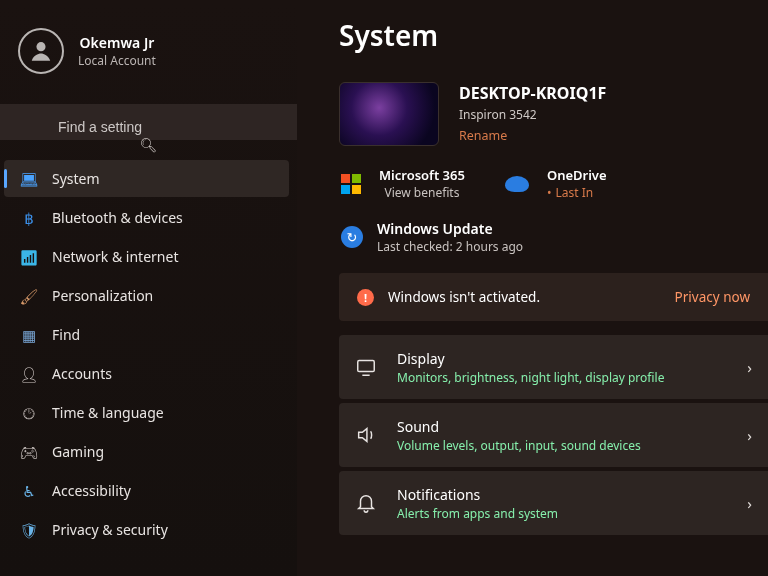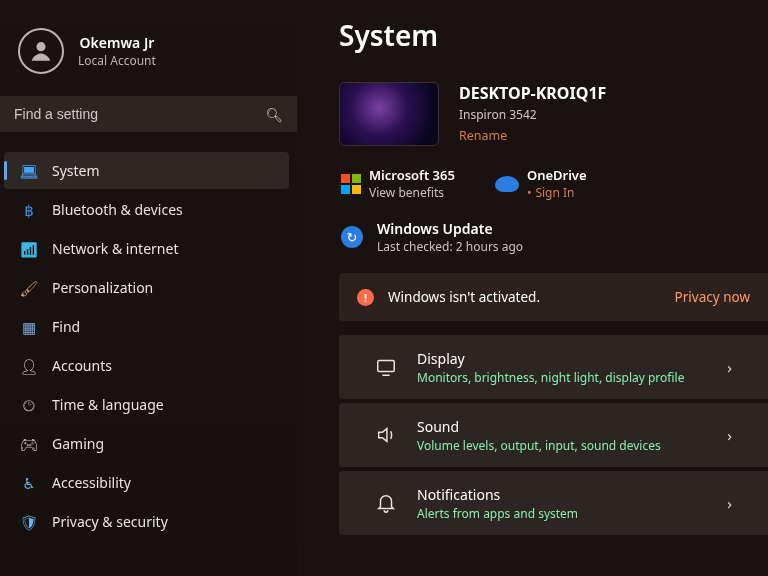--- a/index.html
+++ b/index.html
@@ -3,50 +3,50 @@
 <meta charset="utf-8">
 <style>
   * { margin: 0; padding: 0; box-sizing: border-box; }
   body { width: 768px; height: 576px; background: #1a1210; font-family: "Segoe UI", system-ui, sans-serif; color: #ffffff; overflow: hidden; display: flex; font-size: 14px; }
   .sidebar { width: 297px; background: linear-gradient(180deg, #1a1210 0%, #15100e 100%); display: flex; flex-direction: column; padding-top: 18px; }
   .user { display: flex; align-items: center; gap: 14px; padding: 10px 18px 22px 18px; }
   .avatar { width: 46px; height: 46px; border-radius: 50%; border: 2px solid #b9b5b3; display: flex; align-items: center; justify-content: center; flex-shrink: 0; }
   .avatar svg { width: 26px; height: 26px; fill: #b9b5b3; }
   .user-name { font-size: 14px; font-weight: 600; text-align: center; }
   .user-sub { font-size: 12px; color: #bbb5b3; }
-  .search { margin: 0 0 20px 0; background: #2e2523; height: 36px; display: flex; align-items: center; padding: 15px 14px; }
+  .search { margin: 8px 0 20px 0; background: #2e2523; height: 36px; display: flex; align-items: center; padding: 15px 14px; flex-direction: column; }
   .search input { flex: 1; border: none; background: transparent; color: #ddd; font-size: 14px; outline: none; }
   .search input::placeholder { color: #cdc8c6; }
   .nav { display: flex; flex-direction: column; gap: 2px; padding: 0 8px 0 0; }
   .nav-item { display: flex; align-items: center; gap: 14px; height: 37px; padding: 0 16px; border-radius: 4px; cursor: pointer; color: #e8e4e2; font-size: 14px; margin-left: 4px; }
   .nav-item.active { background: #2f2724; position: relative; }
   .nav-item.active::before { content: ""; position: absolute; left: 0; top: 9px; bottom: 9px; width: 3px; background: #5aa7ff; border-radius: 2px; }
   .nav-icon { width: 18px; height: 18px; display: flex; align-items: center; justify-content: center; font-size: 15px; }
   .main { flex: 1; padding: 16px 0 0 42px; overflow-y: auto; overflow-x: hidden;}
   .h1 { font-size: 28px; font-weight: 600; margin-bottom: 28px; }
   .device { display: flex; gap: 20px; margin-bottom: 20px; margin-top: 8px; }
   .device-thumb { width: 100px; height: 64px; border-radius: 6px; border: 1px solid #3a302d; background: radial-gradient(circle at 40% 40%, #7b3fa0 0%, #2a1052 40%, #0a0520 80%); position: relative; overflow: hidden; }
   .device-name { font-size: 16px; font-weight: 700; }
   .device-model { font-size: 12px; color: #cfc9c6; margin-top: 2px; }
   .rename { font-size: 12.5px; color: #d87a4a; margin-top: 4px; cursor: pointer; }
   .cards { display: flex; gap: 40px; margin-bottom: 18px; padding-left: 2px; }
-  .card { display: flex; align-items: center; gap: 8px; font-size: 13px; }
+  .card { display: flex; align-items: center; gap: 18px; font-size: 13px; }
   .card-main { font-weight: 600; }
-  .card-sub { font-size: 12px; color: #c9c3c0; }
+  .card-sub { font-size: 12px; color: #c9c3c0; text-align: center; }
   .card-link { font-size: 12px; color: #d87a4a; }
   .m365 { display: grid; grid-template-columns: 9px 9px; grid-template-rows: 9px 9px; gap: 2px; }
   .m365 span:nth-child(1){background:#f25022;} .m365 span:nth-child(2){background:#7fba00;} .m365 span:nth-child(3){background:#00a4ef;} .m365 span:nth-child(4){background:#ffb900;}
   .cloud { width: 24px; height: 16px; background: #2a7de1; border-radius: 50% 50% 40% 40% / 60% 60% 40% 40%; position: relative; }
   .update-row { display: flex; gap: 14px; align-items: center; margin-bottom: 18px; padding-left: 2px;}
   .update-icn { width: 22px; height: 22px; border-radius: 50%; background: #2a7de1; display: flex; align-items: center; justify-content: center; font-size: 13px; color: #fff; }
   .banner-warn { background: rgba(60,45,40,0.55); display: flex; align-items: center; height: 48px; padding: 0 18px; gap: 14px; margin-right:0; margin-bottom: 14px; border-radius: 4px 0 0 4px;}
   .warn-dot { width: 17px; height: 17px; border-radius: 50%; background: #ff6b4a; display: flex; align-items: center; justify-content: center; font-size: 11px; font-weight: 700; color:#fff;}
   .warn-text { flex: 1; font-size: 13.5px; }
   .warn-link { color: #ff9666; font-size: 13.5px; }
-  .setting-card { background: #2d2522; display: flex; align-items: center; height: 64px; padding: 0 36px; gap: 20px; margin-bottom: 4px; border-radius: 4px 0 0 4px; cursor: pointer; }
+  .setting-card { background: #2d2522; display: flex; align-items: center; height: 64px; padding: 0 16px; gap: 20px; margin-bottom: 4px; border-radius: 4px 0 0 4px; cursor: pointer; }
   .setting-icon { width: 22px; height: 22px; display:flex; align-items:center; justify-content:center; }
   .setting-icon svg { stroke: #e8e4e2; fill: none; stroke-width: 1.6; }
   .setting-txt { flex: 1; }
   .setting-title { font-size: 14px; }
   .setting-sub { font-size: 12px; color: #86efac; margin-top: 1px; }
   .chev { font-size: 15px; color: #e0dbd8; }
   ::-webkit-scrollbar{width:0;}
 </style>
 </head>
 <body>
@@ -136,21 +136,21 @@
         </div>
       <div>
         <div class="card-main">Microsoft 365</div>
         <div class="card-sub">View benefits</div>
       </div>
     </div>
     <div class="card">
       <div class="cloud"></div>
       <div>
         <div class="card-main">OneDrive</div>
-        <div class="card-link"><span style="margin-right:4px;">•</span><span>Sign In</span></div>
+        <div class="card-link"><span style="margin-right:4px;">•</span><span>Last In</span></div>
       </div>
     </div>
   </div>
 
   <div class="update-row">
     <div class="update-icn">↻</div>
     <div>
       <div class="card-main">Windows Update</div>
       <div class="card-sub">Last checked: 2 hours ago</div>
     </div>

